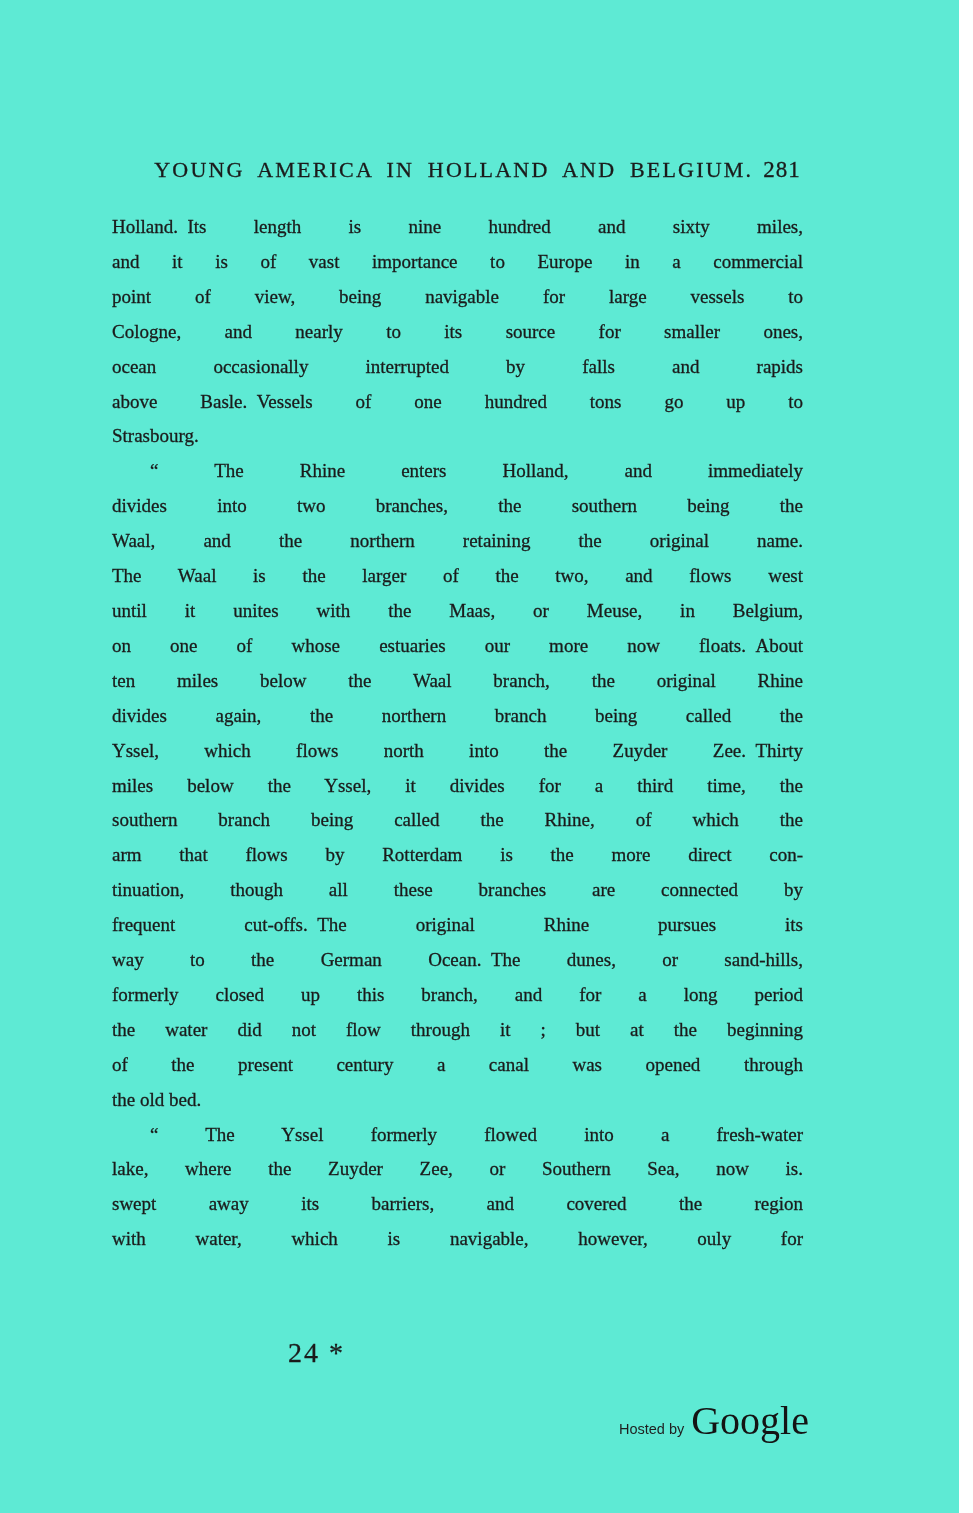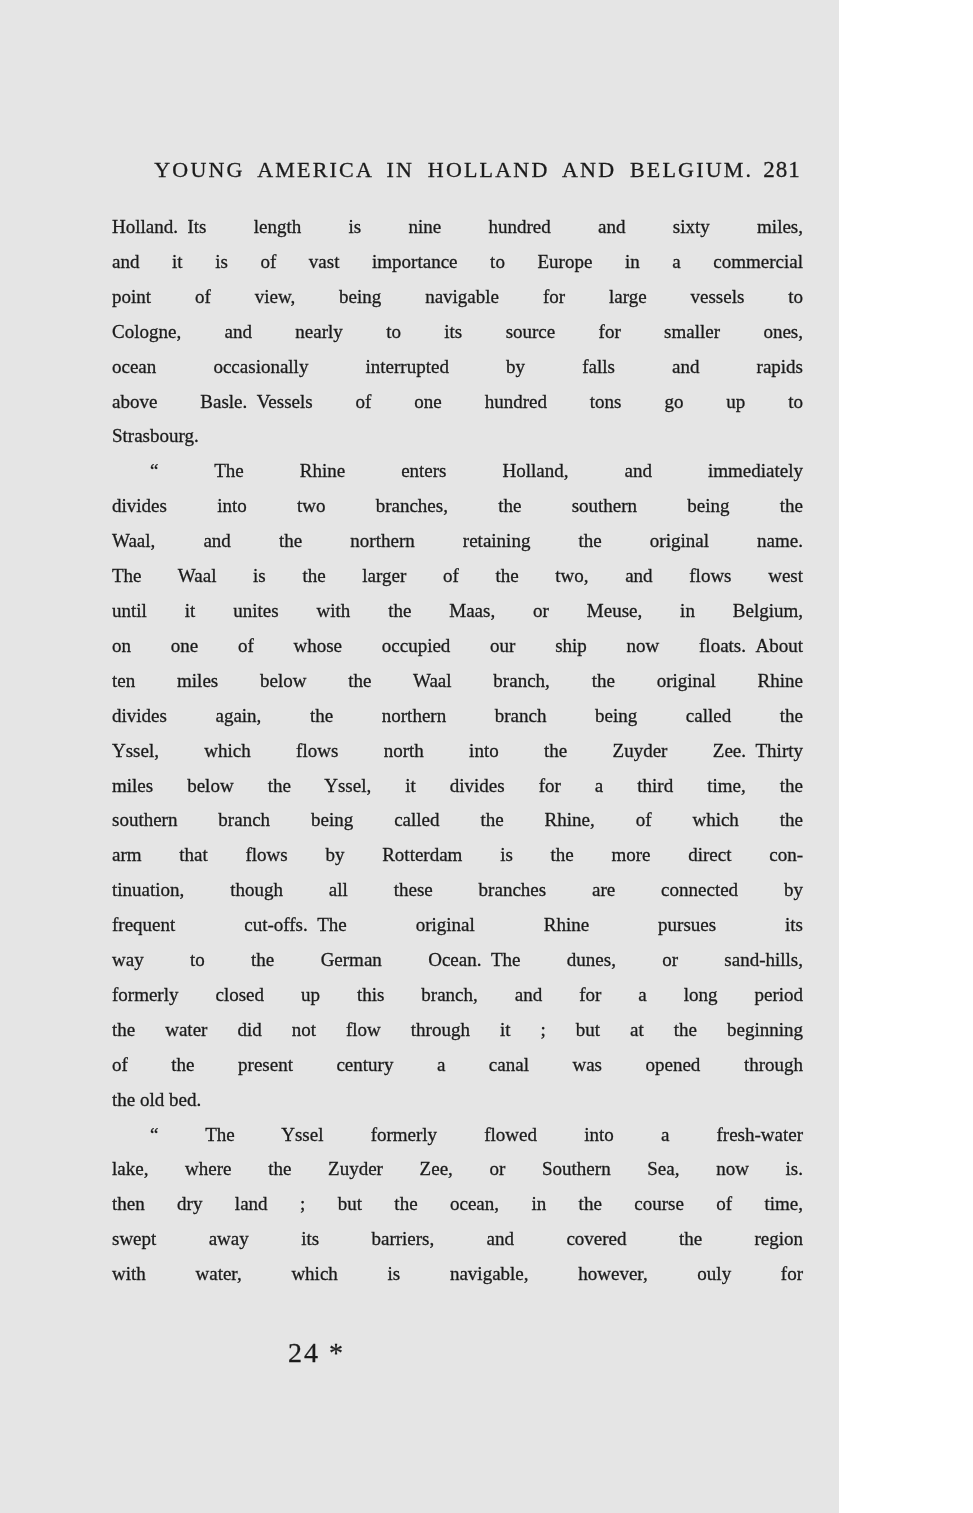--- a/index.html
+++ b/index.html
@@ -2,23 +2,23 @@
 <html><head>
 <meta charset="utf-8">
 <style>
   html, body {
     margin: 0;
     padding: 0;
     background: #ffffff;
   }
   .page {
     position: relative;
-    width: 839px;
+    width: 959px;
     height: 1513px;
-    background: #e5e5e5;
+    background: #5eead4;
     color: #1b1b1b;
     font-family: "Liberation Serif", serif;
     overflow: hidden;
     -webkit-text-stroke: 0.3px #1b1b1b;
   }
   .running-head {
     position: absolute;
     top: 157px;
     left: 112px;
     width: 691px;
@@ -96,37 +96,40 @@
       <div class="line">point of view, being navigable for large vessels to</div>
       <div class="line">Cologne, and nearly to its source for smaller ones,</div>
       <div class="line">ocean occasionally interrupted by falls and rapids</div>
       <div class="line">above Basle. Vessels of one hundred tons go up to</div>
       <div class="line no-justify">Strasbourg.</div>
       <div class="line indent">“ The Rhine enters Holland, and immediately</div>
       <div class="line">divides into two branches, the southern being the</div>
       <div class="line">Waal, and the northern retaining the original name.</div>
       <div class="line">The Waal is the larger of the two, and flows west</div>
       <div class="line">until it unites with the Maas, or Meuse, in Belgium,</div>
-      <div class="line">on one of whose occupied our ship now floats. About</div>
+      <div class="line">on one of whose estuaries our more now floats. About</div>
       <div class="line">ten miles below the Waal branch, the original Rhine</div>
       <div class="line">divides again, the northern branch being called the</div>
       <div class="line">Yssel, which flows north into the Zuyder Zee. Thirty</div>
       <div class="line">miles below the Yssel, it divides for a third time, the</div>
       <div class="line">southern branch being called the Rhine, of which the</div>
       <div class="line">arm that flows by Rotterdam is the more direct con-</div>
       <div class="line">tinuation, though all these branches are connected by</div>
       <div class="line">frequent cut-offs. The original Rhine pursues its</div>
       <div class="line">way to the German Ocean. The dunes, or sand-hills,</div>
       <div class="line">formerly closed up this branch, and for a long period</div>
       <div class="line">the water did not flow through it ; but at the beginning</div>
       <div class="line">of the present century a canal was opened through</div>
       <div class="line no-justify">the old bed.</div>
       <div class="line indent">“ The Yssel formerly flowed into a fresh-water</div>
       <div class="line">lake, where the Zuyder Zee, or Southern Sea, now is.</div>
-      <div class="line">then dry land ; but the ocean, in the course of time,</div>
       <div class="line">swept away its barriers, and covered the region</div>
       <div class="line">with water, which is navigable, however, ouly for</div>
     </div>
 
   <div class="sig-mark">24 *</div>
 
+  <div class="watermark">
+    <span class="prefix">Hosted by</span>
+    <span class="brand">Google</span>
+  </div>
 
 </div>
 
 </body></html>

